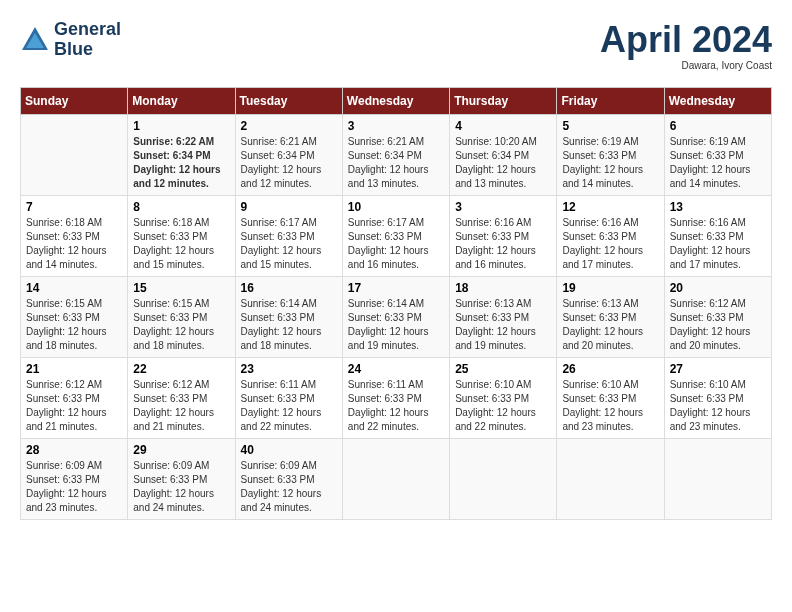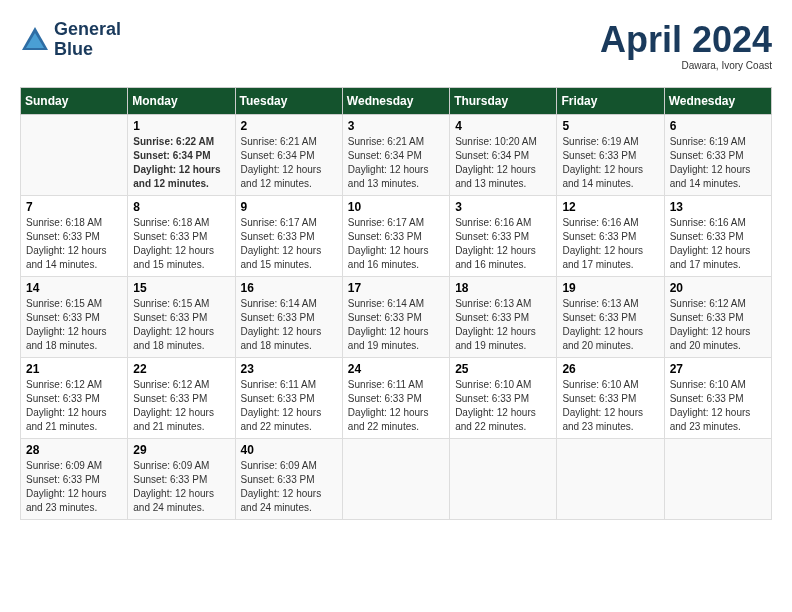--- a/index.html
+++ b/index.html
@@ -46,21 +46,21 @@
     .subtitle {
       font-size: 10px;
       color: #333;
     }
     table {
       width: 100%;
       border-collapse: collapse;
       font-size: 11px;
     }
     thead tr th {
-      background-color: #14532d;
+      background-color: #7f1d1d;
       color: #fff;
       padding: 6px 4px;
       text-align: left;
       font-size: 12px;
       font-weight: bold;
       border: 1px solid #ccc;
     }
     tbody tr {
       vertical-align: top;
     }

